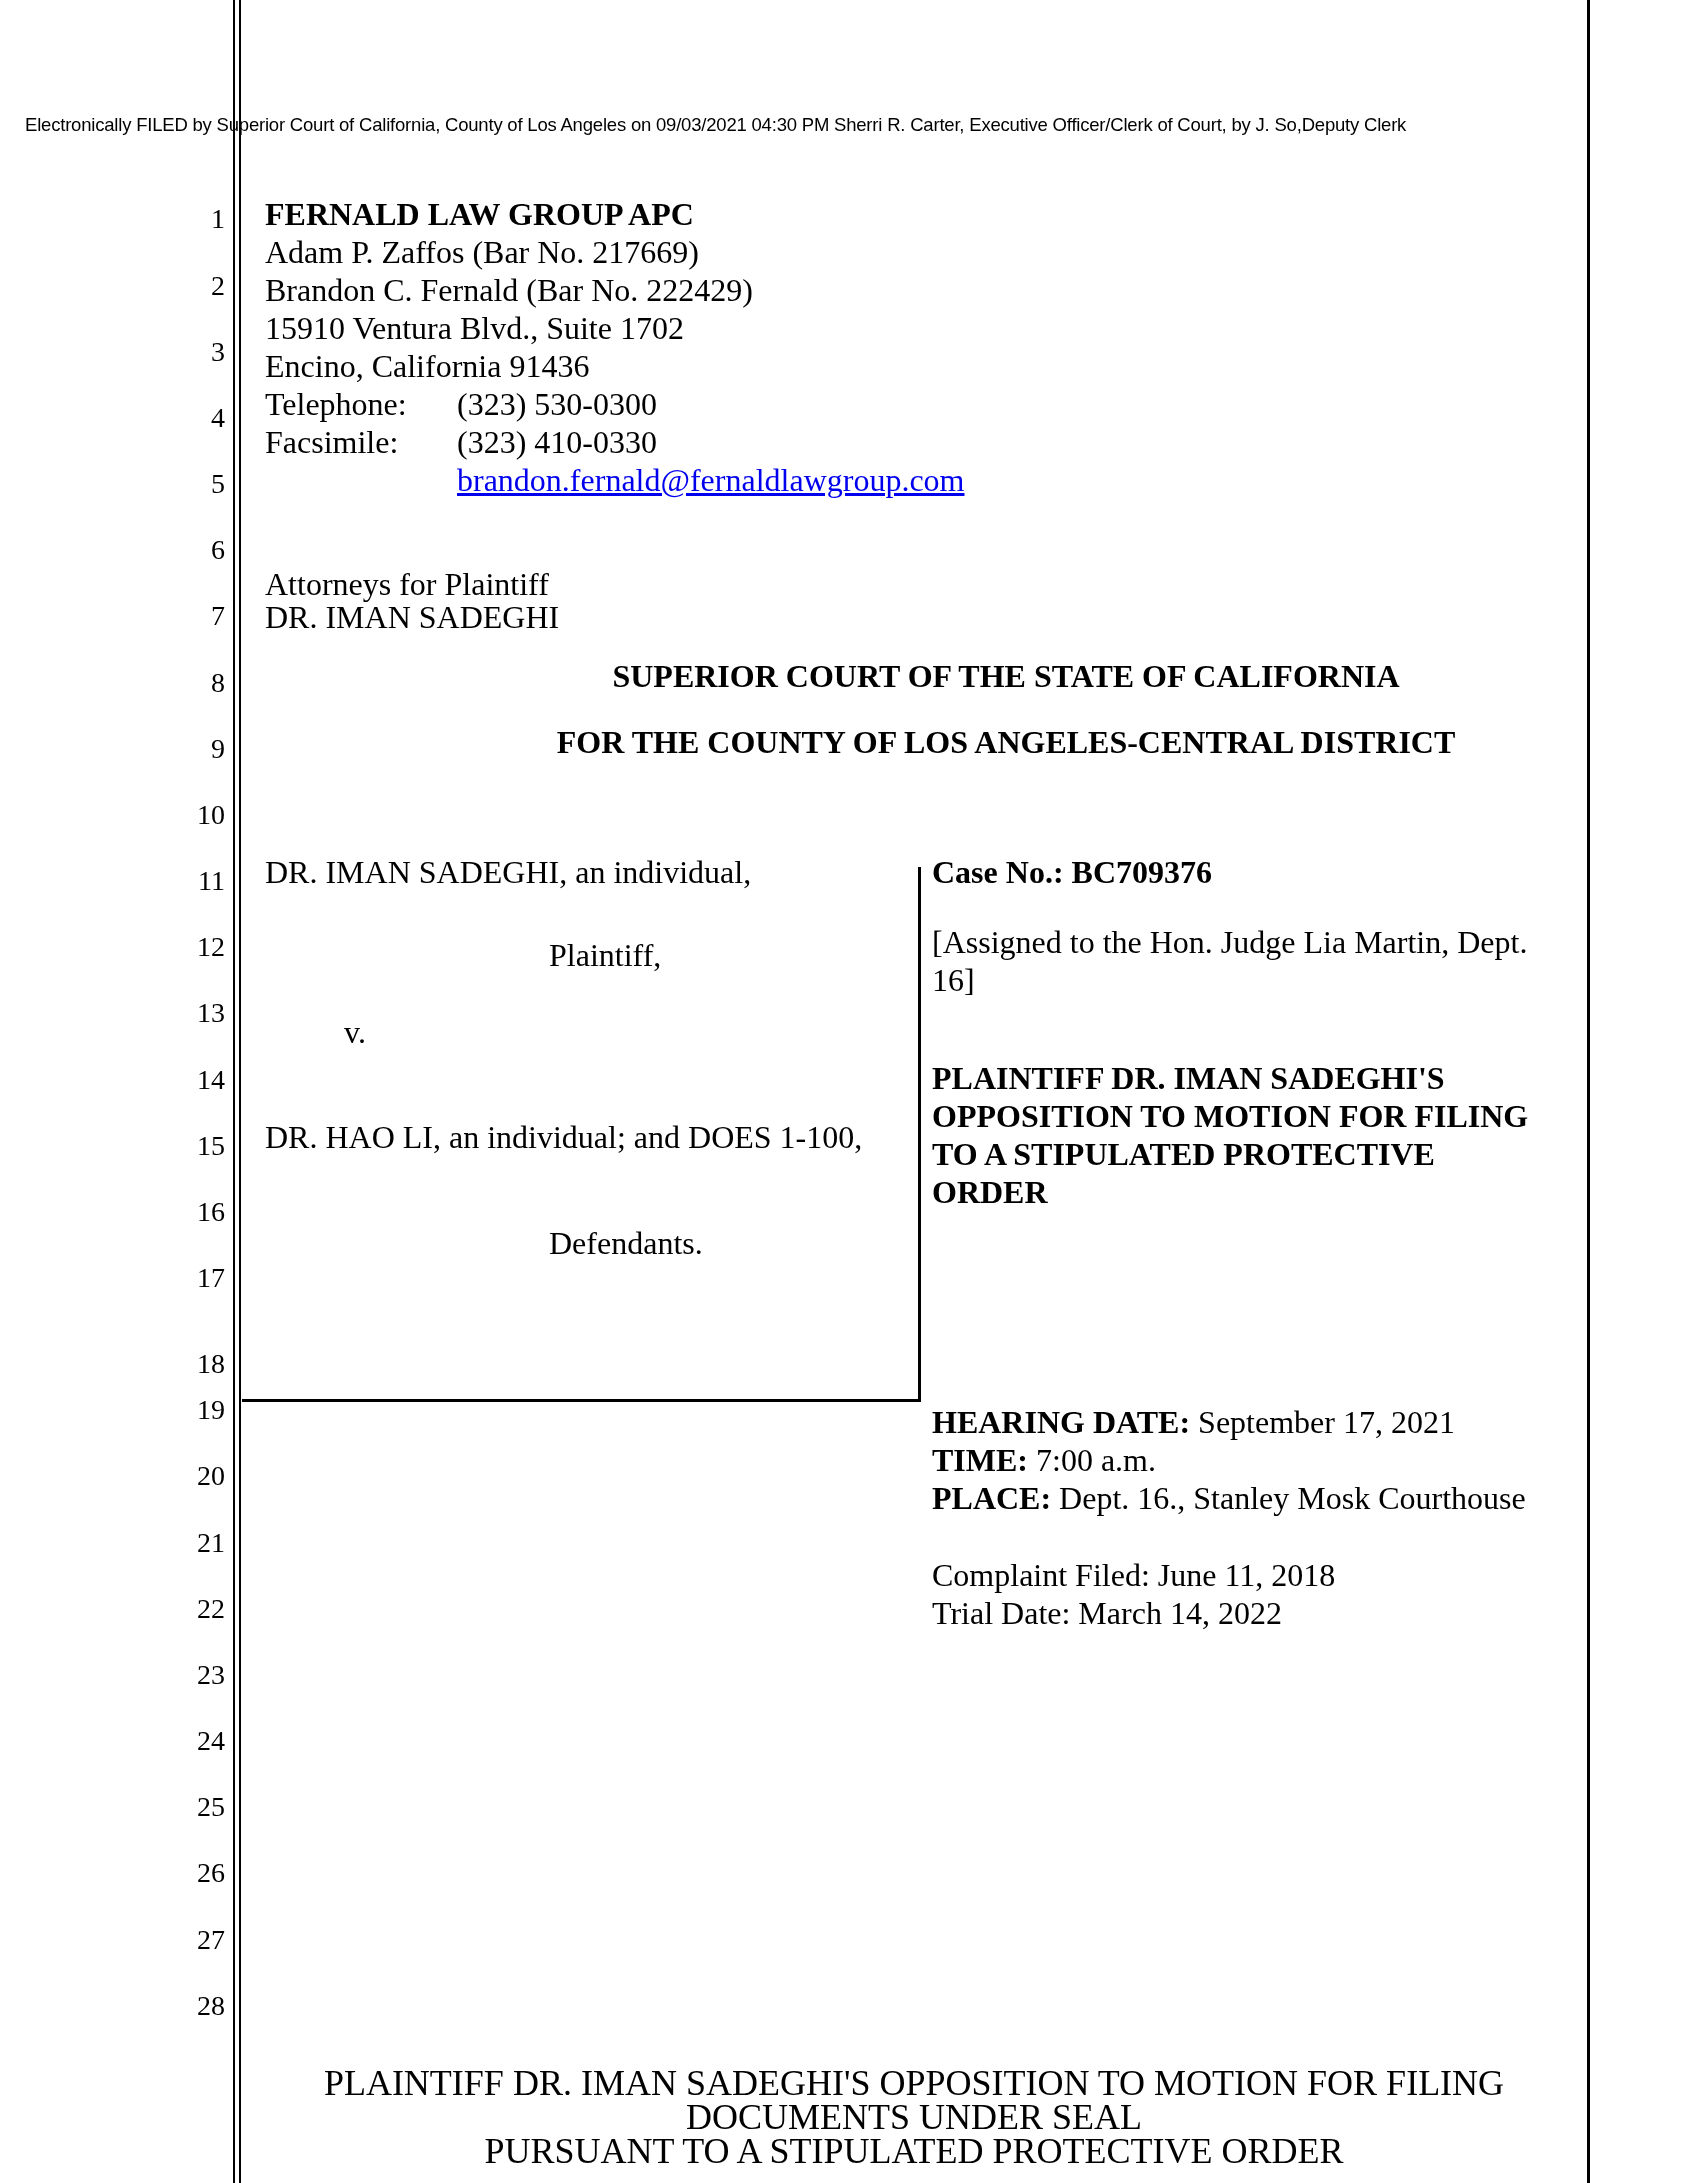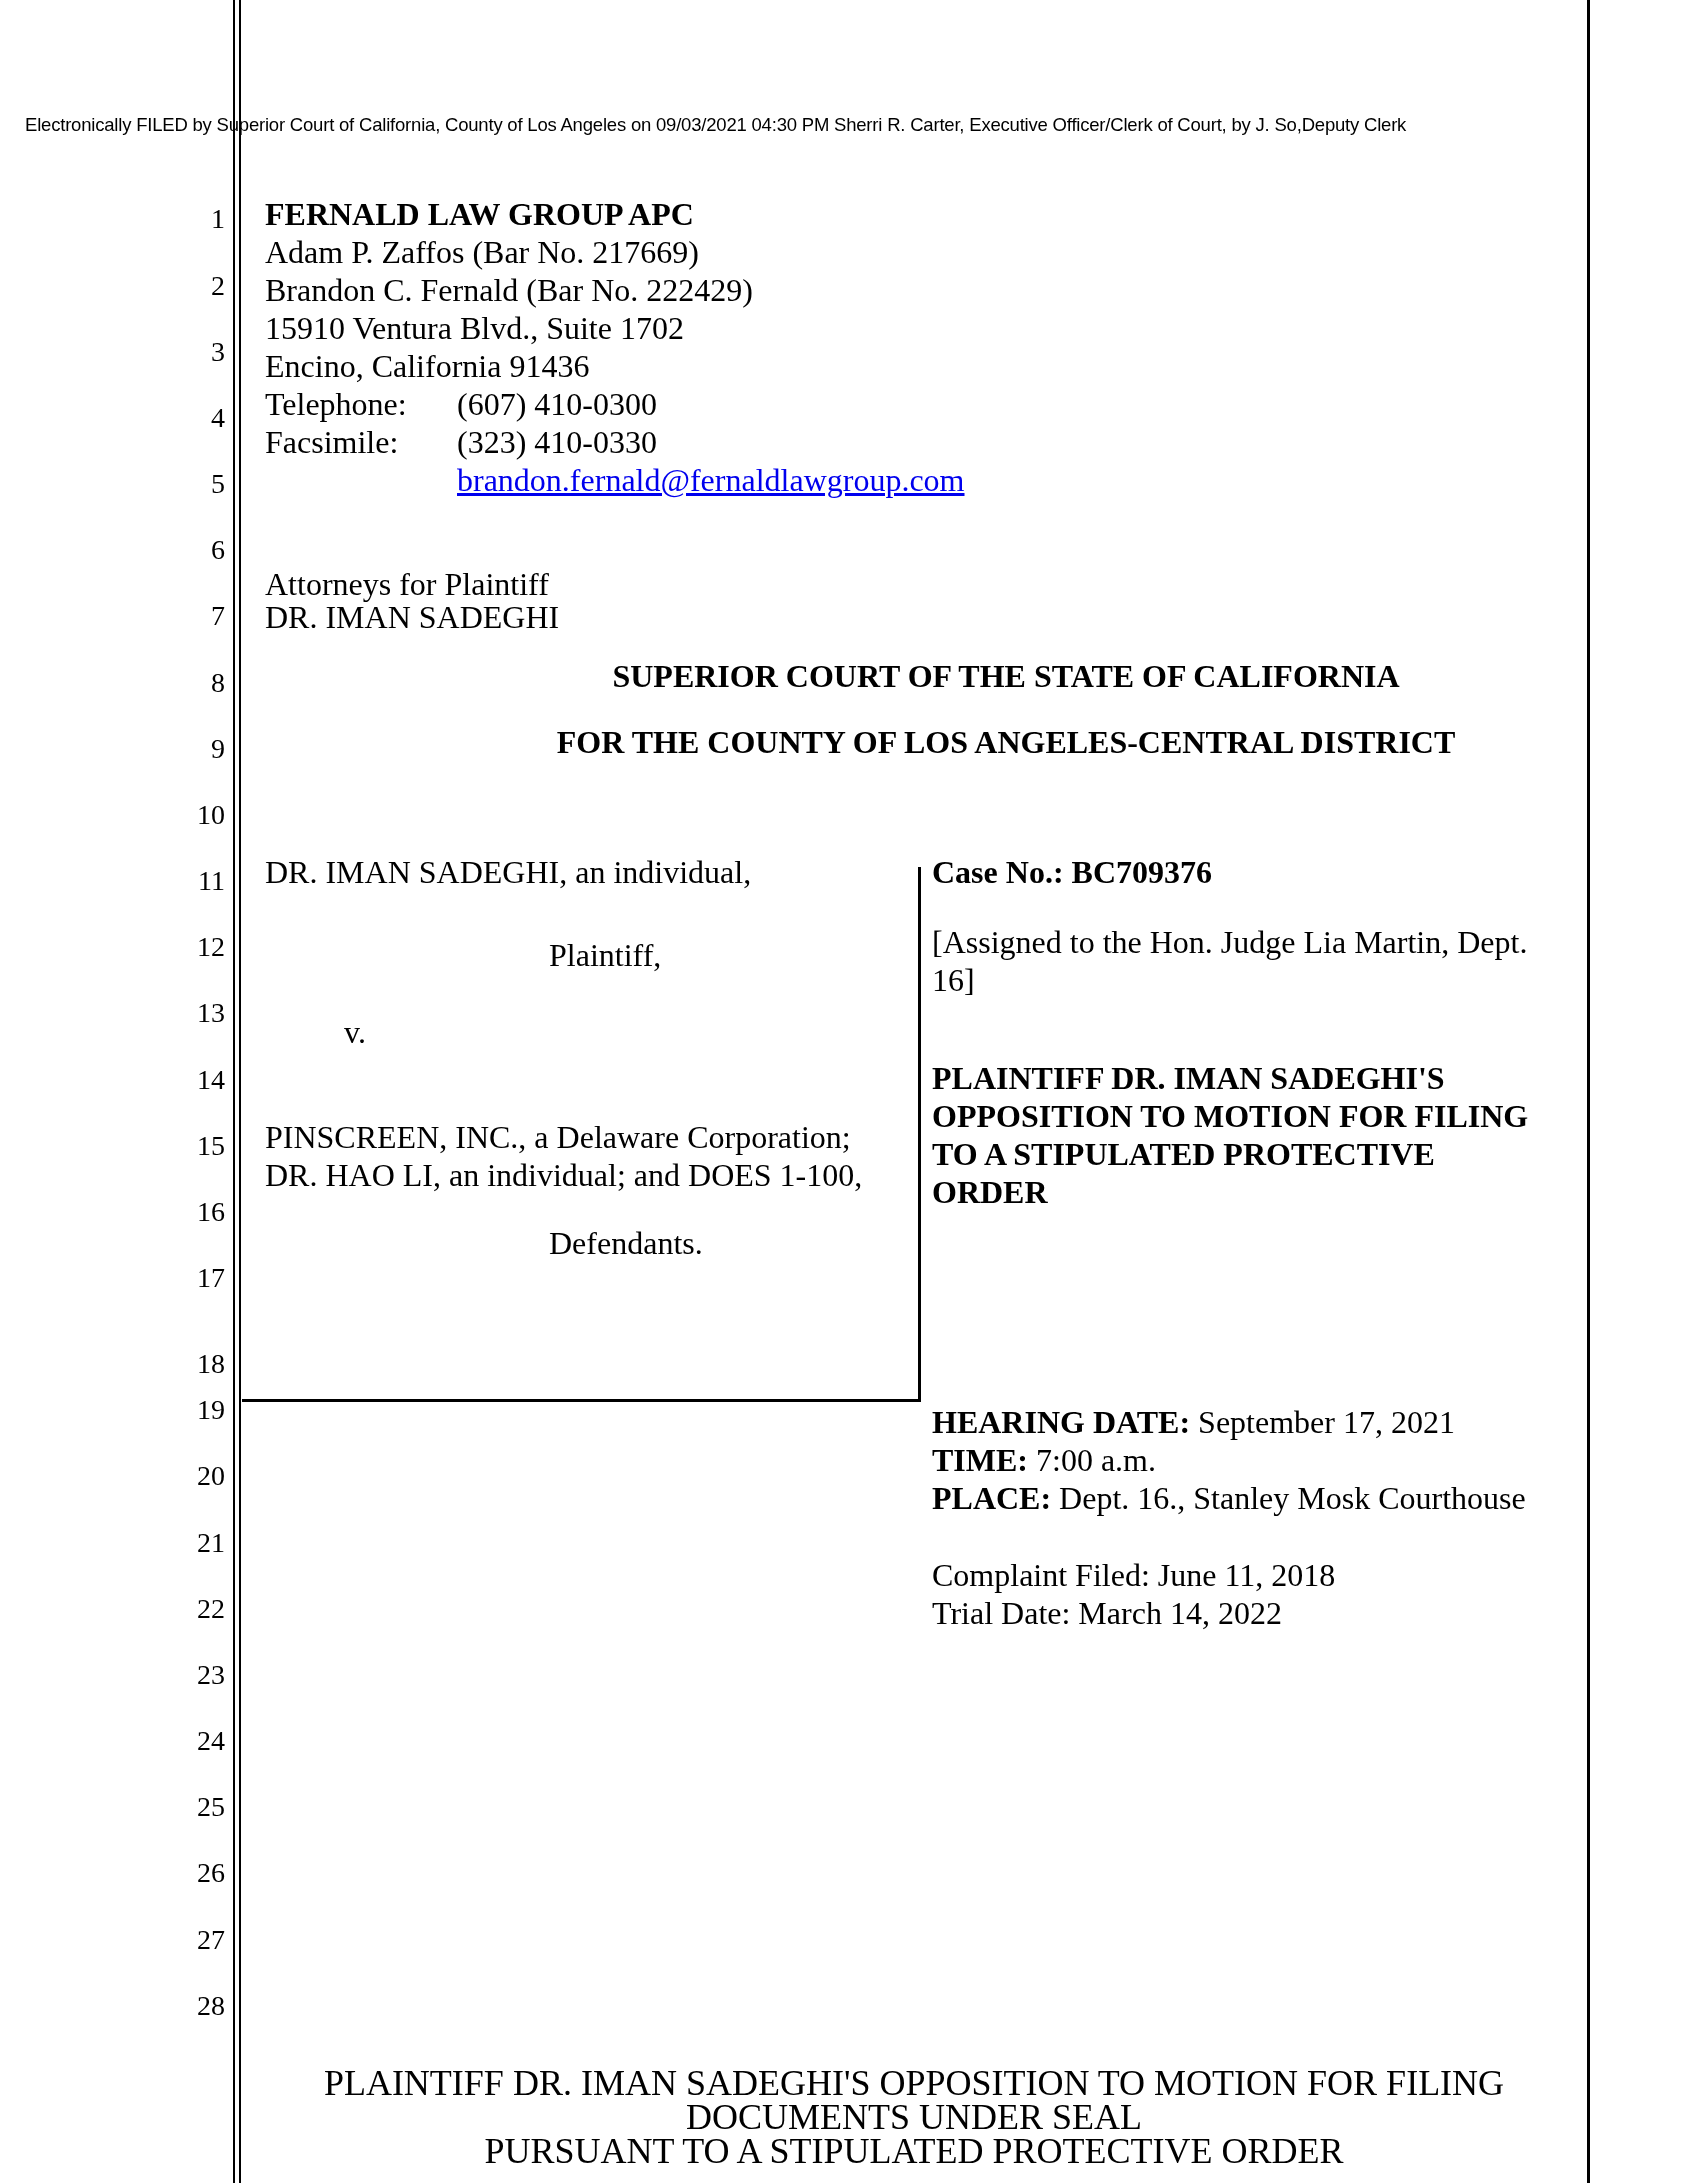--- a/index.html
+++ b/index.html
@@ -104,21 +104,21 @@
     <div class="line-number" style="top: 1989px;">28</div>
   </div>
 
   <div class="attorney-block doc">
     <div class="row bold">FERNALD LAW GROUP APC</div>
     <div class="row">Adam P. Zaffos (Bar No. 217669)</div>
     <div class="row">Brandon C. Fernald (Bar No. 222429)</div>
     <div class="row">15910 Ventura Blvd., Suite 1702</div>
     <div class="row">Encino, California 91436</div>
     <div class="row">
-      <span class="tab-label">Telephone:</span><span>(607) 410-0300</span>
+      <span class="tab-label">Telephone:</span><span>(323) 530-0300</span>
     </div>
     <div class="row">
       <span class="tab-label">Facsimile:</span><span>(323) 410-0330</span>
     </div>
     <div class="row">
       <span class="tab-label"></span><a class="email-link">brandon.fernald@fernaldlawgroup.com</a>
     </div>
   </div>
 
   <div class="attorneys-for doc">
@@ -126,21 +126,20 @@
     <div class="row50">DR. IMAN SADEGHI</div>
   </div>
 
   <div class="center-band court-name doc">SUPERIOR COURT OF THE STATE OF CALIFORNIA</div>
   <div class="center-band court-district doc">FOR THE COUNTY OF LOS ANGELES-CENTRAL DISTRICT</div>
 
   <div class="party-plaintiff doc">DR. IMAN SADEGHI, an individual,</div>
   <div class="plaintiff-label doc">Plaintiff,</div>
   <div class="versus doc">v.</div>
   <div class="party-defendants doc">
-    <div class="row">PINSCREEN, INC., a Delaware Corporation;</div>
     <div class="row">DR. HAO LI, an individual; and DOES 1-100,</div>
   </div>
   <div class="defendants-label doc">Defendants.</div>
 
   <div class="caption-divider"></div>
   <div class="caption-bottom"></div>
 
   <div class="case-no doc">Case No.: BC709376</div>
   <div class="assigned doc">
     <div class="row">[Assigned to the Hon. Judge Lia Martin, Dept.</div>

